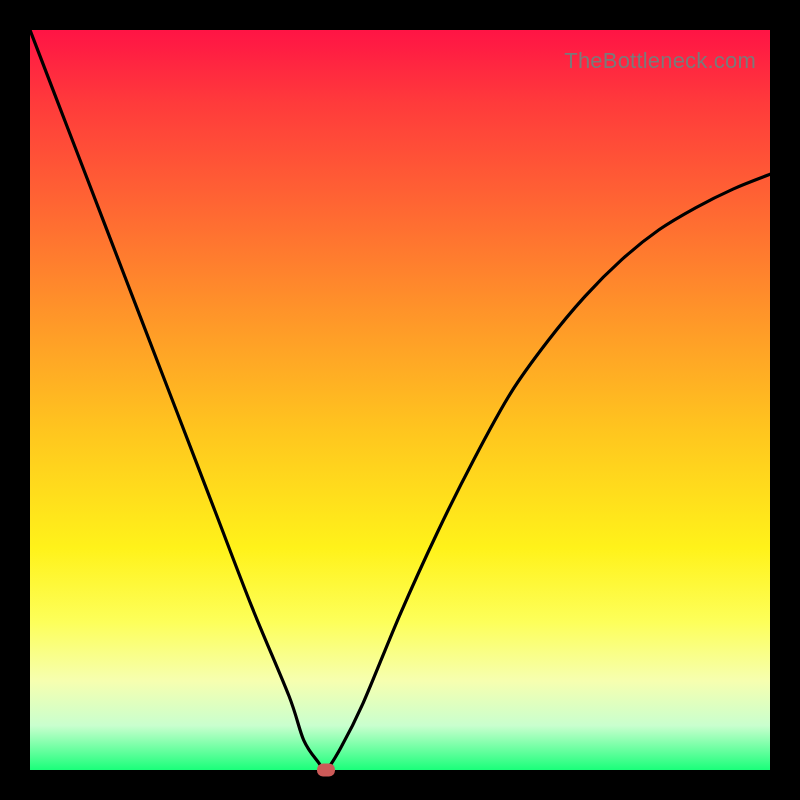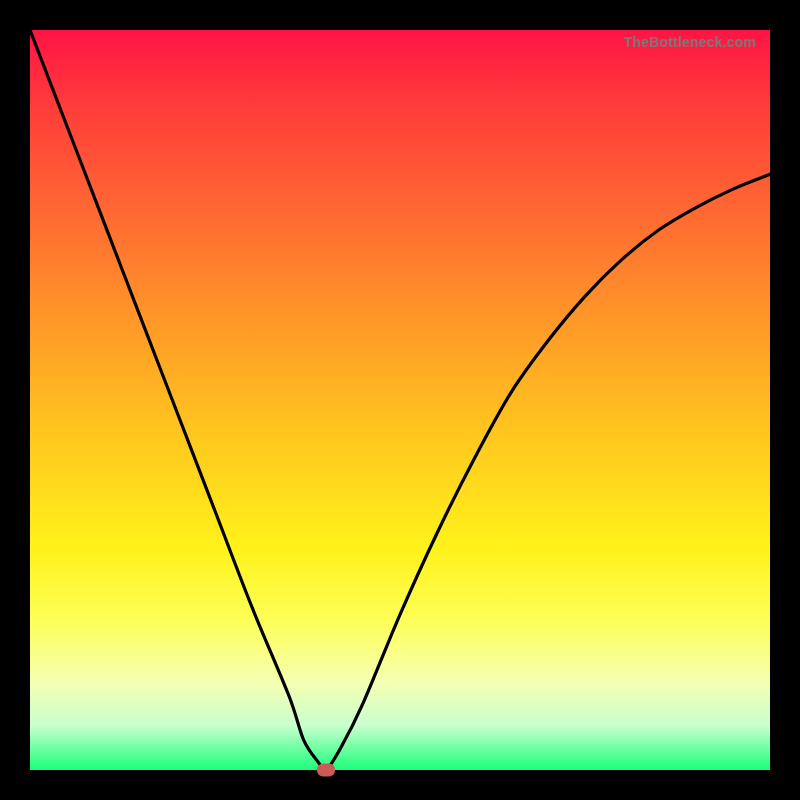--- a/index.html
+++ b/index.html
@@ -31,25 +31,25 @@
       #ff9a28 40%,
       #ffc81e 55%,
       #fff21a 70%,
       #fdff5a 80%,
       #f6ffb0 88%,
       #c9ffce 94%,
       #1aff7a 100%);
   }
   .watermark {
     position: absolute;
-    top: 4px;
+    top: 18px;
     right: 14px;
     color: #7a7a7a;
-    font-size: 14px;
-    font-weight: 700;
+    font-size: 22px;
+    font-weight: 400;
     letter-spacing: 0.2px;
     user-select: none;
   }
   svg.curve {
     position: absolute;
     left: 0;
     top: 0;
     width: 740px;
     height: 740px;
     display: block;

